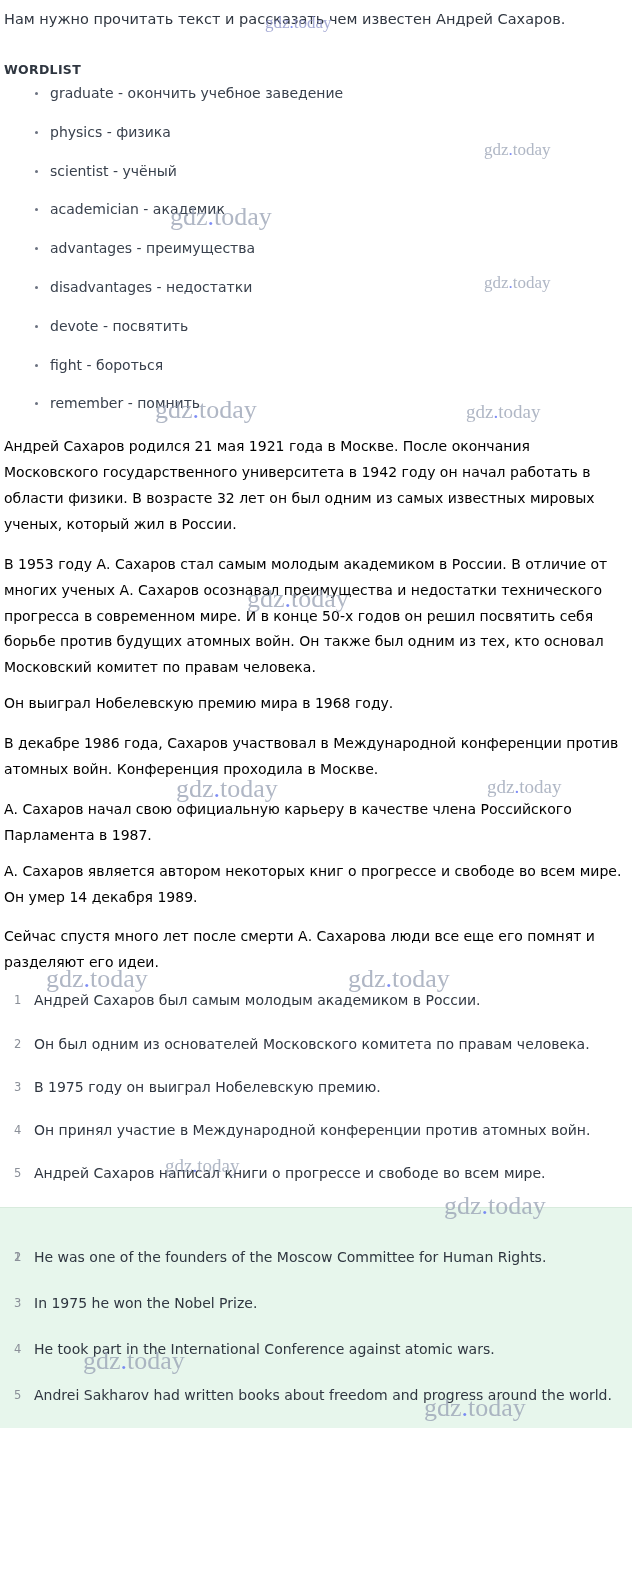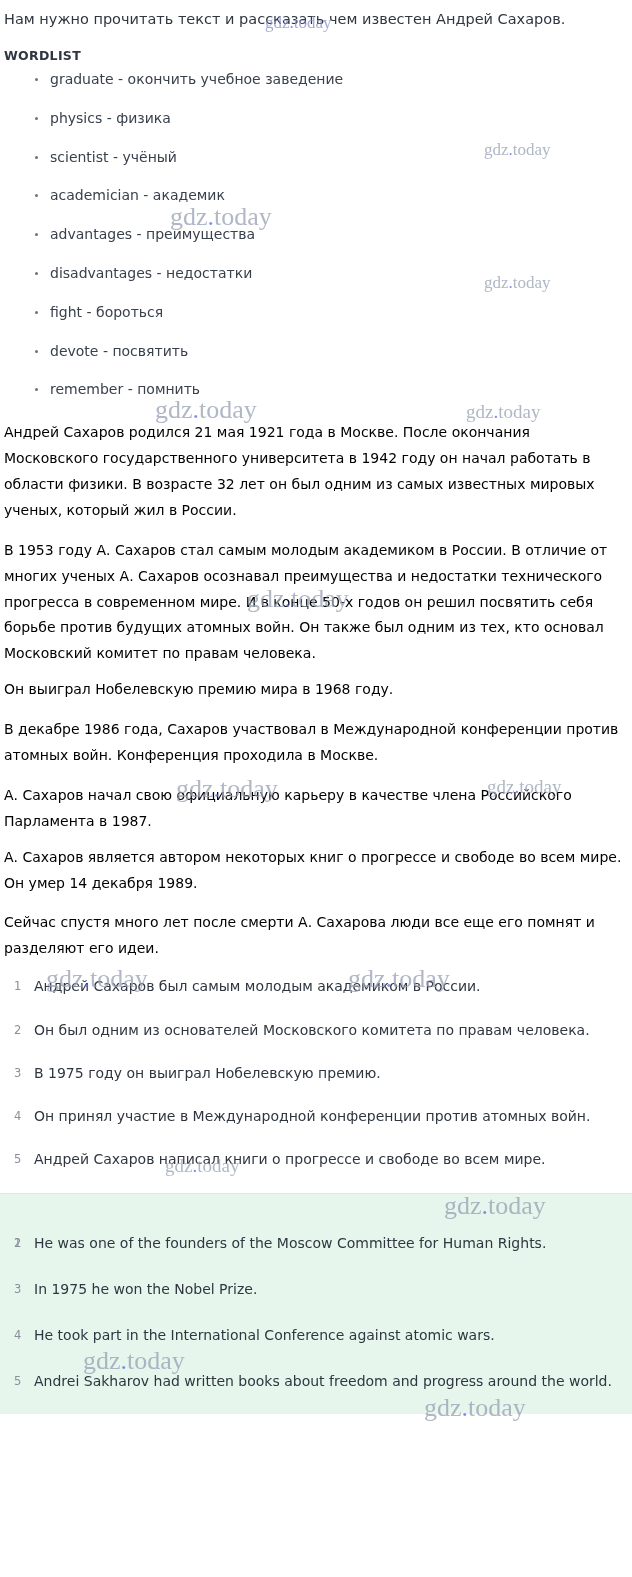--- a/index.html
+++ b/index.html
@@ -43,21 +43,21 @@
     color: #2f3640;
     padding: 0 6px 0 4px;
     margin: 9px 0 0 0;
     line-height: 1.45;
   }
   .wordlist-title {
     font-size: 12.5px;
     font-weight: bold;
     letter-spacing: .3px;
     color: #2f3640;
-    margin: 18px 0 8px 4px;
+    margin: 32px 0 8px 4px;
   }
   ul.wordlist {
     list-style: none;
     margin: 0 0 10px 0;
     padding: 0;
   }
   ul.wordlist li {
     position: relative;
     font-size: 14px;
     color: #39414d;
@@ -147,22 +147,22 @@
 
   <div class="wordlist-title">WORDLIST</div>
 
   <ul class="wordlist">
     <li>graduate - окончить учебное заведение</li>
     <li>physics - физика</li>
     <li>scientist - учёный</li>
     <li>academician - академик</li>
     <li>advantages - преимущества</li>
     <li>disadvantages - недостатки</li>
+    <li>devote - посвятить</li>
     <li>fight - бороться</li>
-    <li>devote - посвятить</li>
     <li>remember - помнить</li>
   </ul>
 
   <p class="para">Андрей Сахаров родился 21 мая 1921 года в Москве. После окончания Московского государственного университета в 1942 году он начал работать в области физики. В возрасте 32 лет он был одним из самых известных мировых ученых, который жил в России.</p>
   <p class="para tight">В 1953 году А. Сахаров стал самым молодым академиком в России. В отличие от многих ученых А. Сахаров осознавал преимущества и недостатки технического прогресса в современном мире. И в конце 50-х годов он решил посвятить себя борьбе против будущих атомных войн. Он также был одним из тех, кто основал Московский комитет по правам человека.</p>
   <p class="para">Он выиграл Нобелевскую премию мира в 1968 году.</p>
   <p class="para">В декабре 1986 года, Сахаров участвовал в Международной конференции против атомных войн. Конференция проходила в Москве.</p>
   <p class="para tight">А. Сахаров начал свою официальную карьеру в качестве члена Российского Парламента в 1987.</p>
   <p class="para">А. Сахаров является автором некоторых книг о прогрессе и свободе во всем мире. Он умер 14 декабря 1989.</p>
   <p class="para">Сейчас спустя много лет после смерти А. Сахарова люди все еще его помнят и разделяют его идеи.</p>

